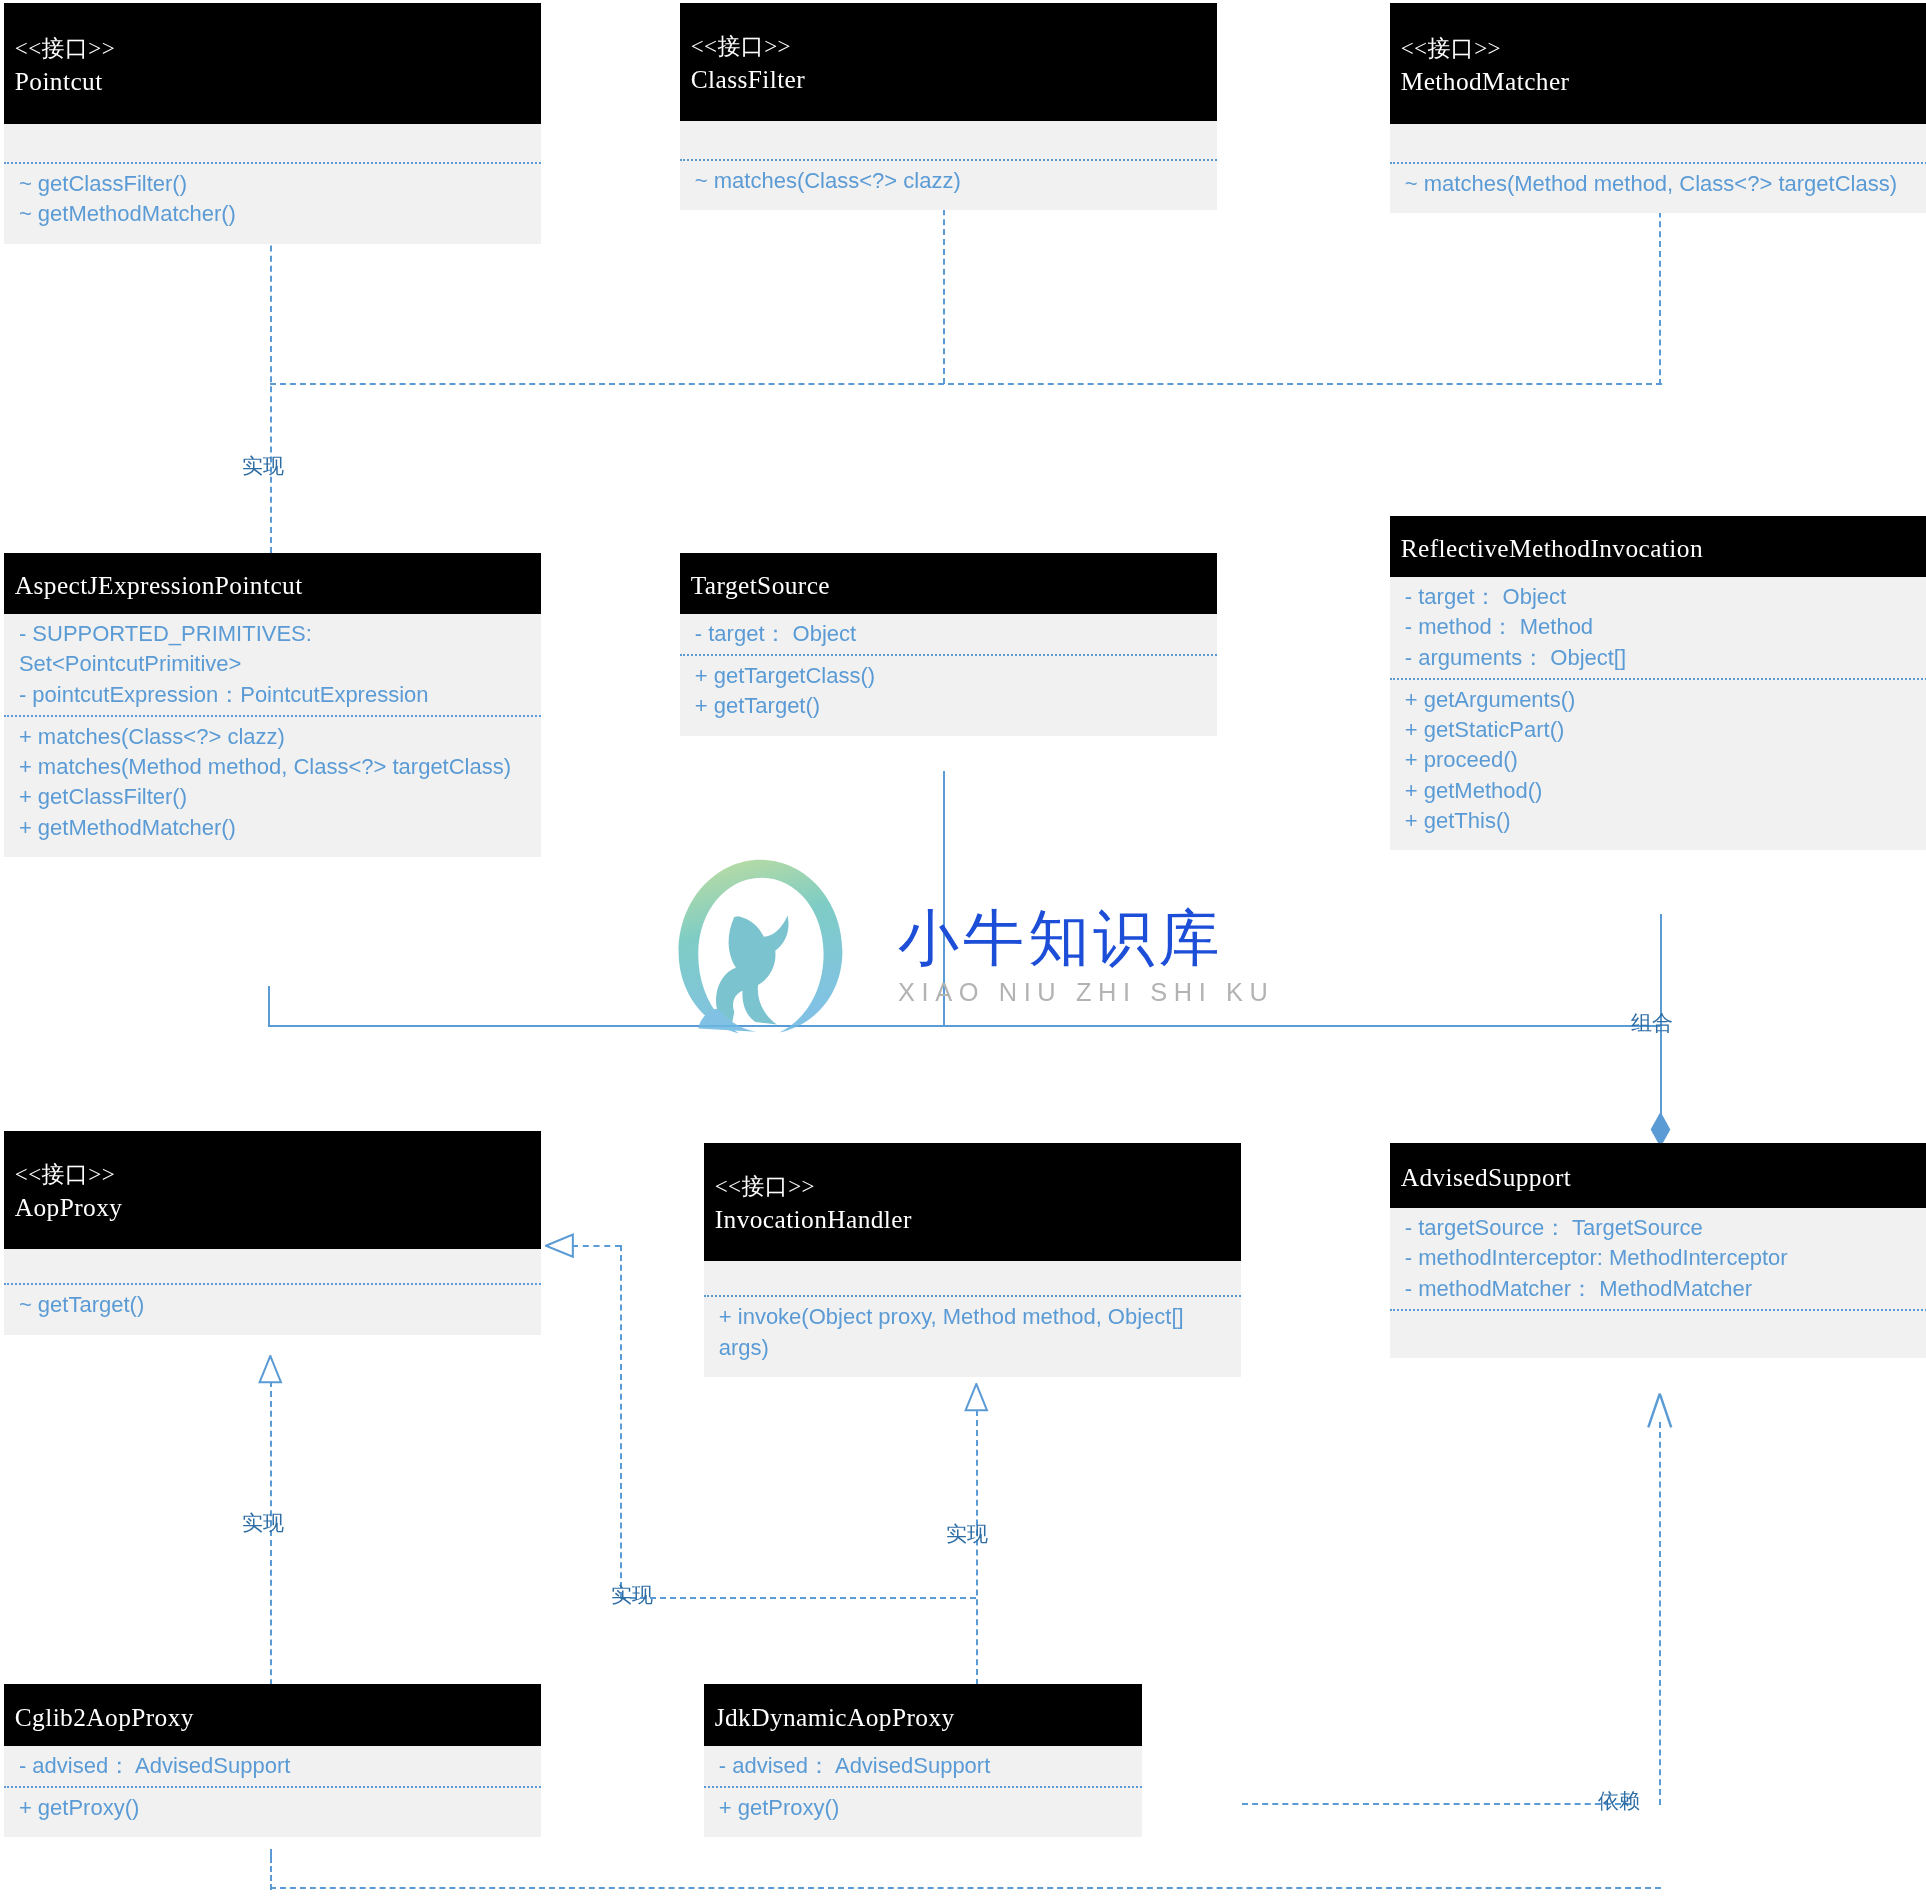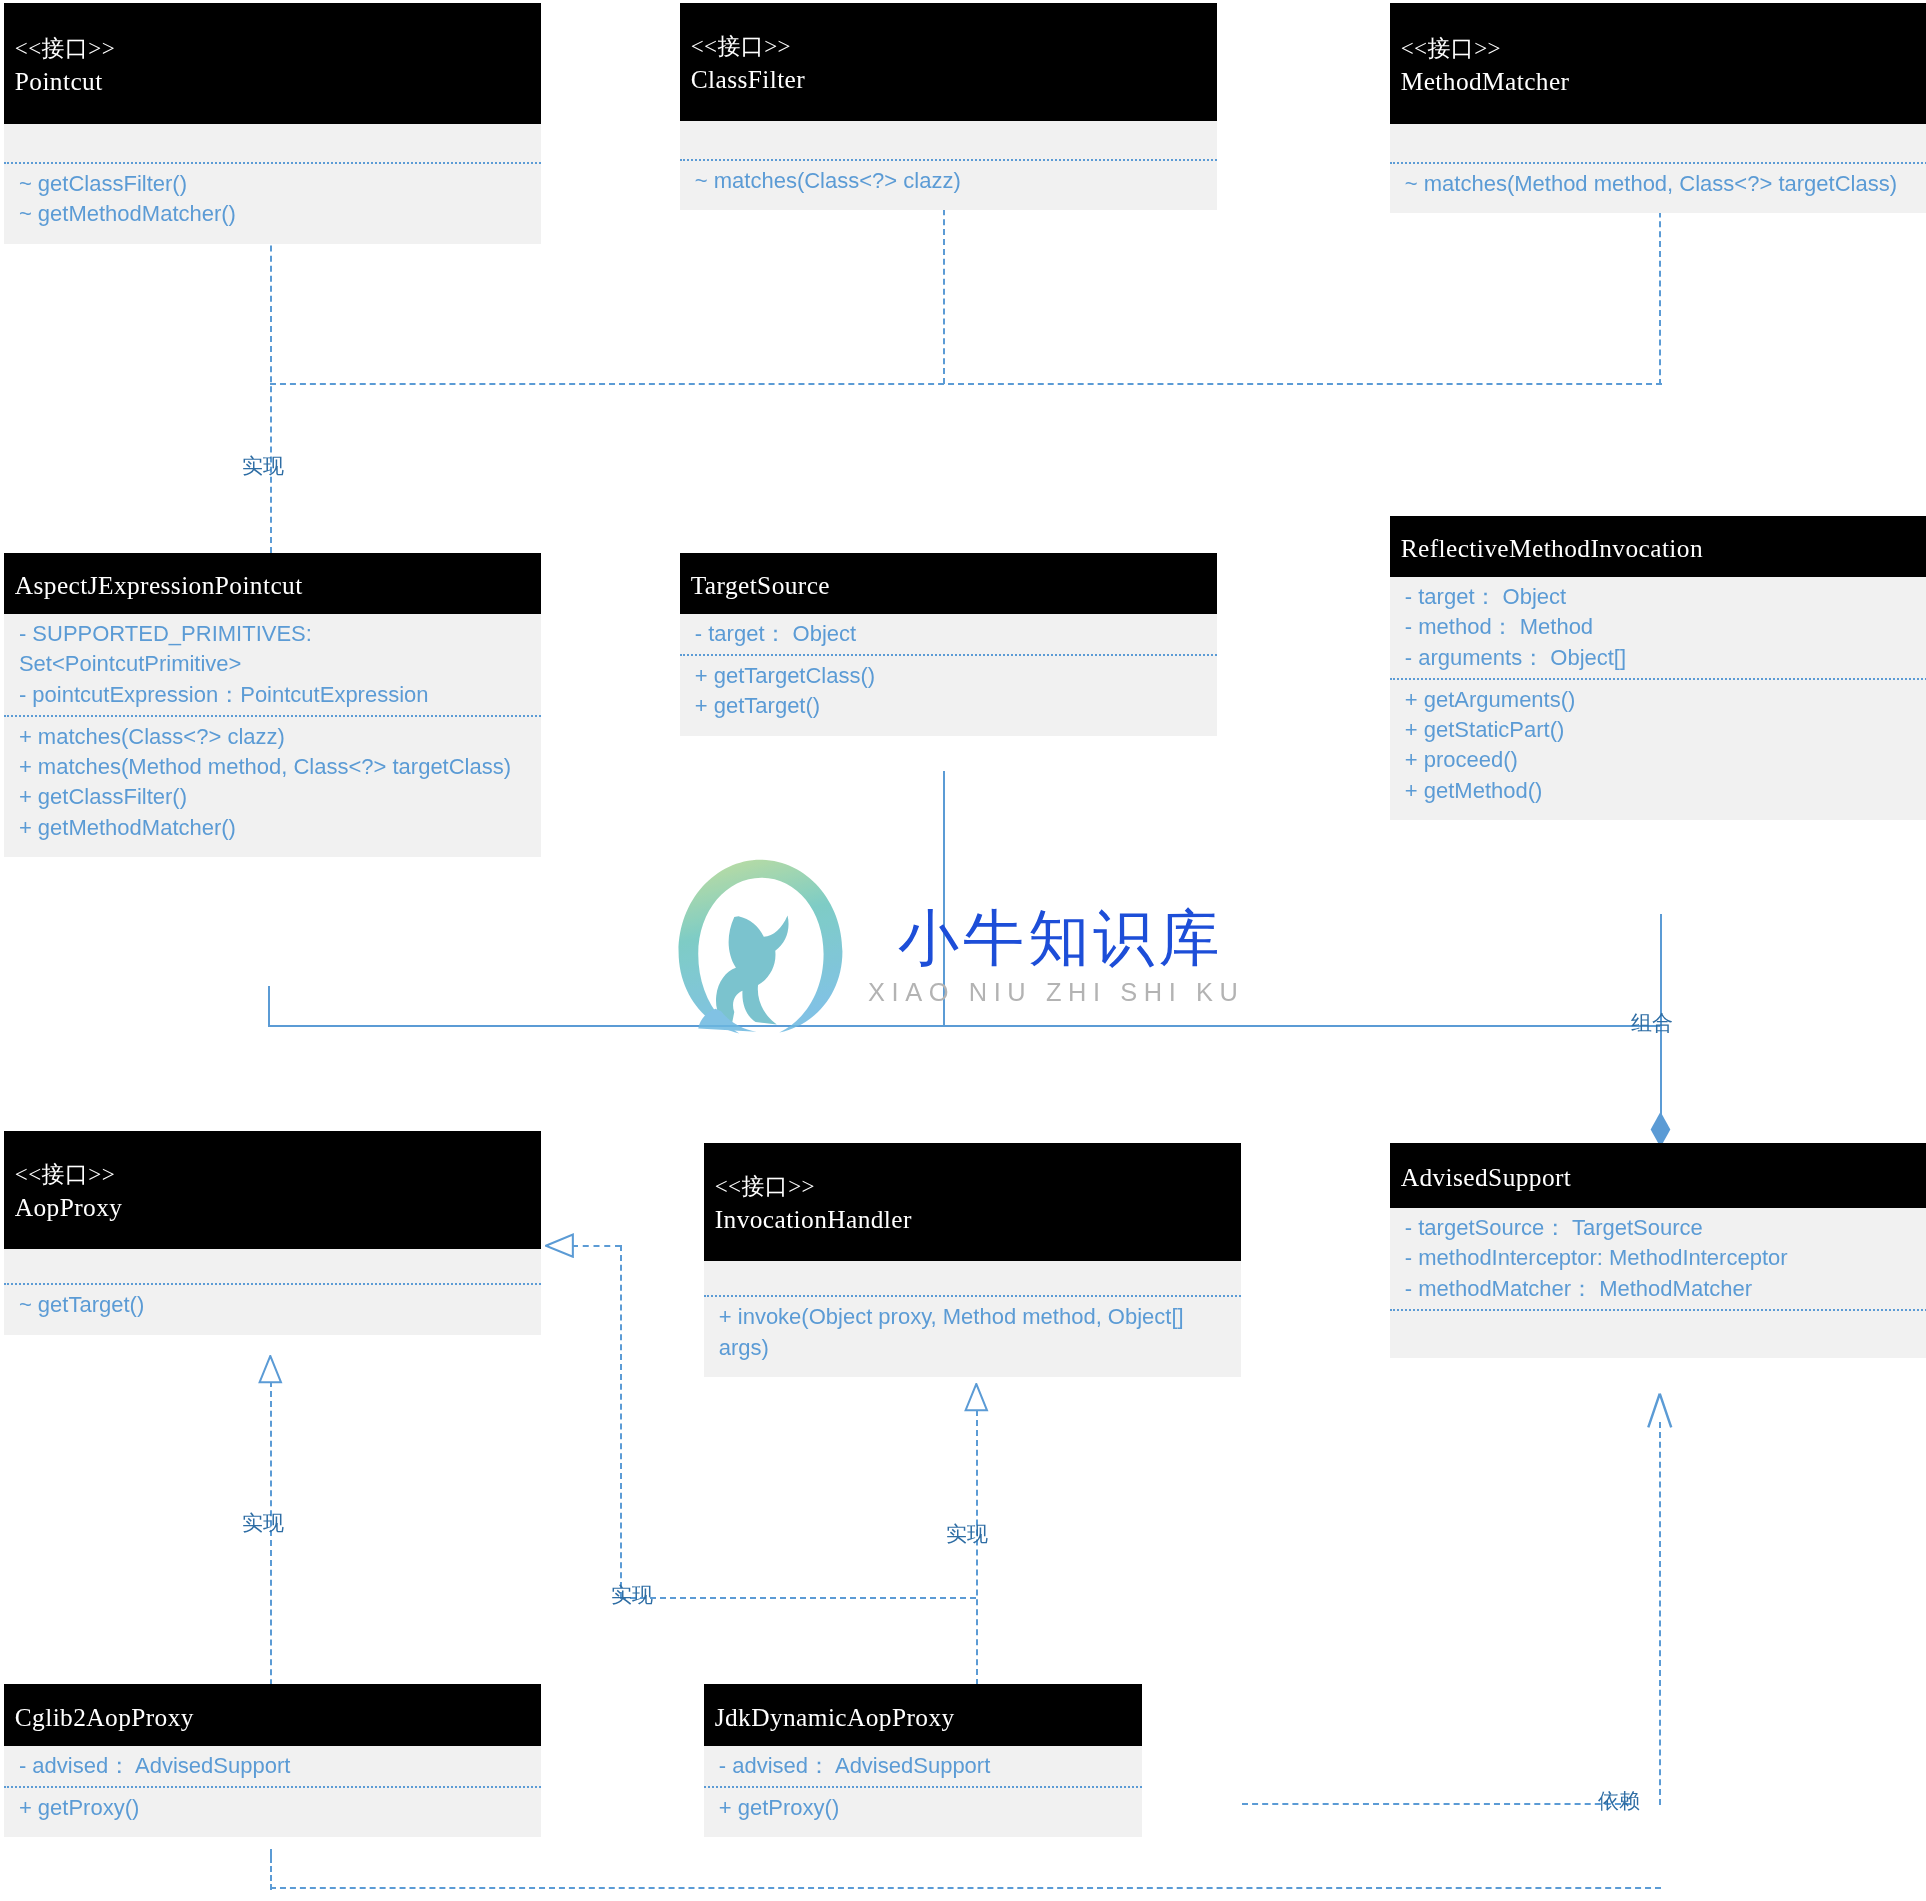--- a/index.html
+++ b/index.html
@@ -172,21 +172,21 @@
       <path d="M196 168 C176 212 178 258 200 292 C176 300 156 326 152 360
                C148 396 162 426 188 440 L196 400 C188 378 196 356 216 348
                C214 382 226 410 248 424 L300 430 C268 408 250 372 254 334
                C282 318 300 286 296 250 C322 232 334 198 326 164
                C312 196 292 214 268 216 C256 190 234 172 206 166 Z" fill="#5bb4c2" opacity="0.95"></path>
       <path d="M150 392 C128 400 112 418 108 440 L250 448
                C214 442 182 422 164 398 Z" fill="#6cb8e0"></path>
     </svg>
   </div>
   <div class="wm-text-cn" style="left:898px;top:898px;">小牛知识库</div>
-  <div class="wm-text-en" style="left:868px;top:978px;">XIAO NIU ZHI SHI KU</div>
+  <div class="wm-text-en" style="left:898px;top:978px;">XIAO NIU ZHI SHI KU</div>
 
   <div class="uml-box" style="left:4.1px;top:3.3px;width:537px;">
     <div class="uml-head" style="height:121px;">
       <div class="uml-stereo">&lt;&lt;接口&gt;&gt;</div>
       <div class="uml-title">Pointcut</div>
     </div>
     <div class="uml-body">
       <div class="uml-sec" style="min-height:28px;"></div>
       <div class="uml-sec top-divider">
         <div class="uml-row">~ getClassFilter()</div>
@@ -262,20 +262,21 @@
       <div class="uml-sec">
         <div class="uml-row">- target： Object</div>
         <div class="uml-row">- method： Method</div>
         <div class="uml-row">- arguments： Object[]</div>
       </div>
       <div class="uml-sec top-divider">
         <div class="uml-row">+ getArguments()</div>
         <div class="uml-row">+ getStaticPart()</div>
         <div class="uml-row">+ proceed()</div>
         <div class="uml-row">+ getMethod()</div>
+        <div class="uml-row">+ getThis()</div>
       </div>
     </div>
   </div>
 
   <div class="uml-box" style="left:4.1px;top:1131px;width:537px;">
     <div class="uml-head" style="height:118px;">
       <div class="uml-stereo">&lt;&lt;接口&gt;&gt;</div>
       <div class="uml-title">AopProxy</div>
     </div>
     <div class="uml-body">

